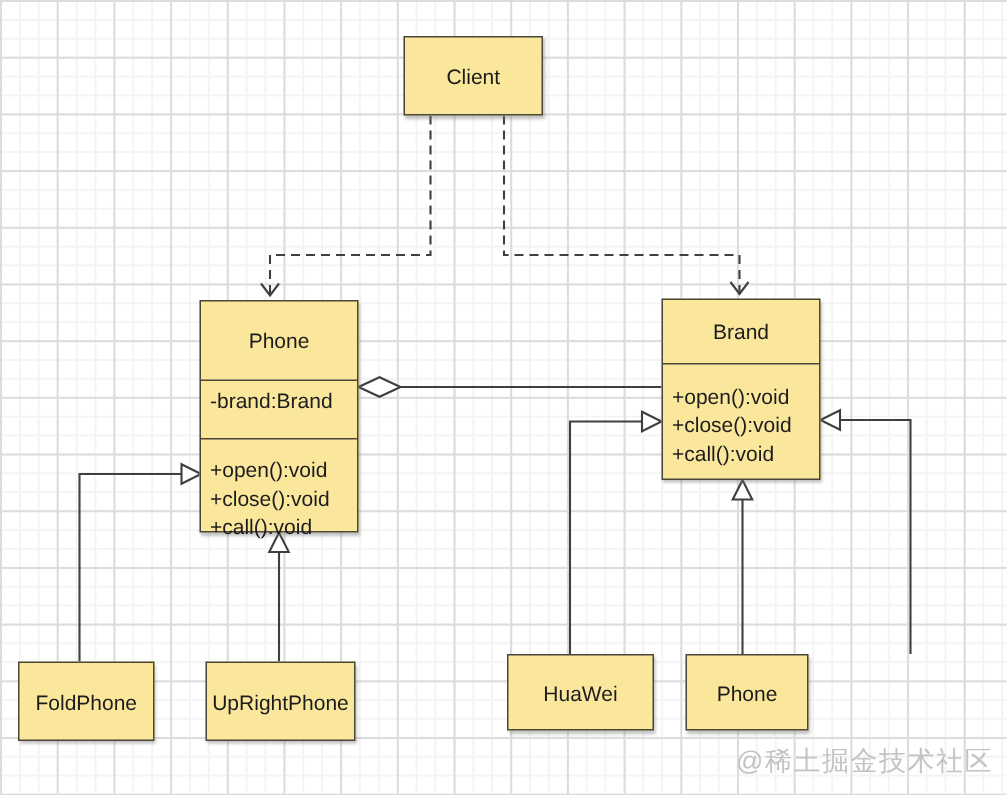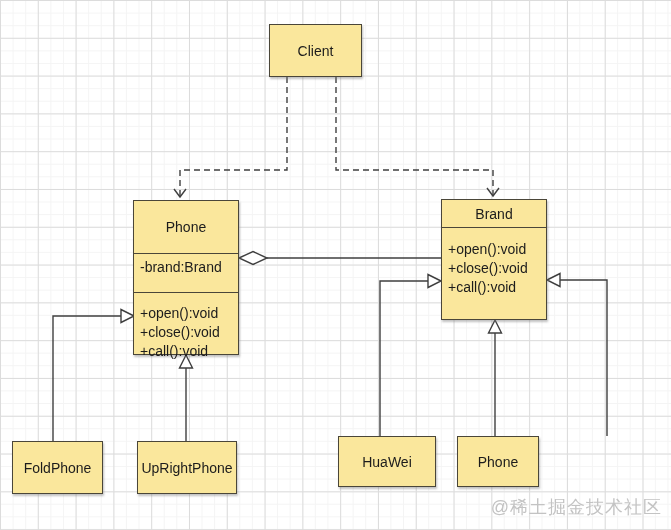--- a/index.html
+++ b/index.html
@@ -108,21 +108,21 @@
       <div class="member-line">-brand:Brand</div>
     </div>
     <div class="compartment" style="padding-top:11px;">
       <div class="member-line">+open():void</div>
       <div class="member-line">+close():void</div>
       <div class="member-line">+call():void</div>
     </div>
   </div>
 
   <div class="uml-box" style="left:441px;top:199px;width:106px;height:121px;">
-    <div class="compartment-title" style="height:28px;">Brand</div>
+    <div class="compartment-title" style="height:43px;">Brand</div>
     <div class="compartment" style="padding-top:12px;">
       <div class="member-line">+open():void</div>
       <div class="member-line">+close():void</div>
       <div class="member-line">+call():void</div>
     </div>
   </div>
 
   <div class="uml-box" style="left:12px;top:441px;width:91px;height:53px;">
     <div class="uml-title">FoldPhone</div>
   </div>

